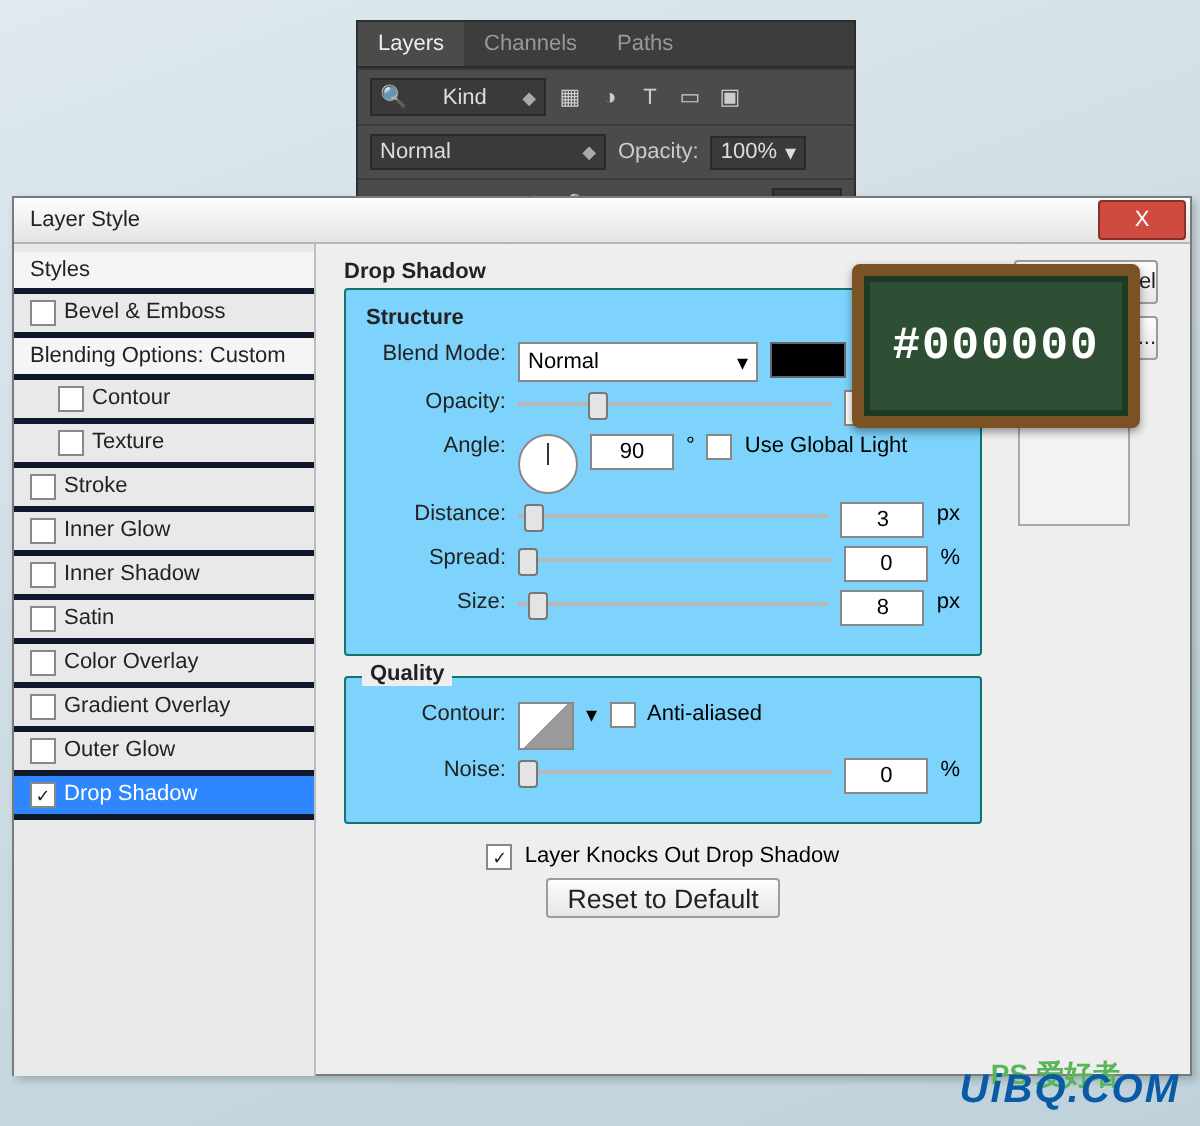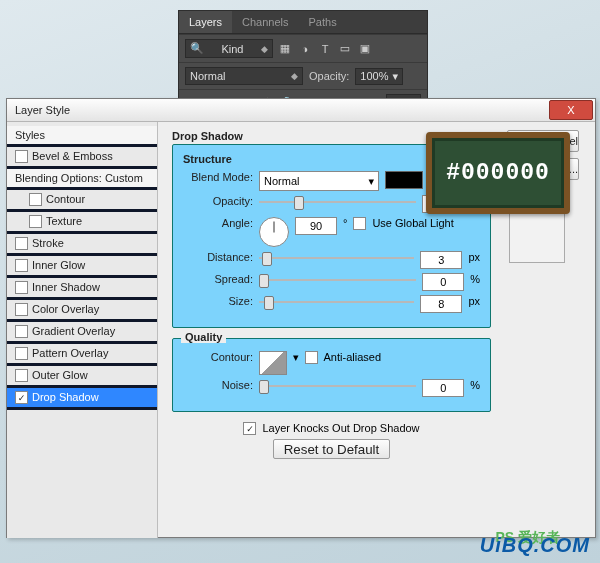--- a/index.html
+++ b/index.html
@@ -135,29 +135,29 @@
           <div class="item">
             <span class="cb"></span>
             <span>Inner Glow</span>
           </div>
           <div class="item">
             <span class="cb"></span>
             <span>Inner Shadow</span>
           </div>
           <div class="item">
             <span class="cb"></span>
+            <span>Satin</span>
+          </div>
+          <div class="item">
+            <span class="cb"></span>
             <span>Color Overlay</span>
           </div>
           <div class="item">
             <span class="cb"></span>
             <span>Gradient Overlay</span>
-          </div>
-          <div class="item">
-            <span class="cb"></span>
-            <span>Pattern Overlay</span>
           </div>
           <div class="item">
             <span class="cb"></span>
             <span>Outer Glow</span>
           </div>
           <div class="item sel">
             <span class="cb">✓</span>
             <span>Drop Shadow</span>
           </div>
         </div>

